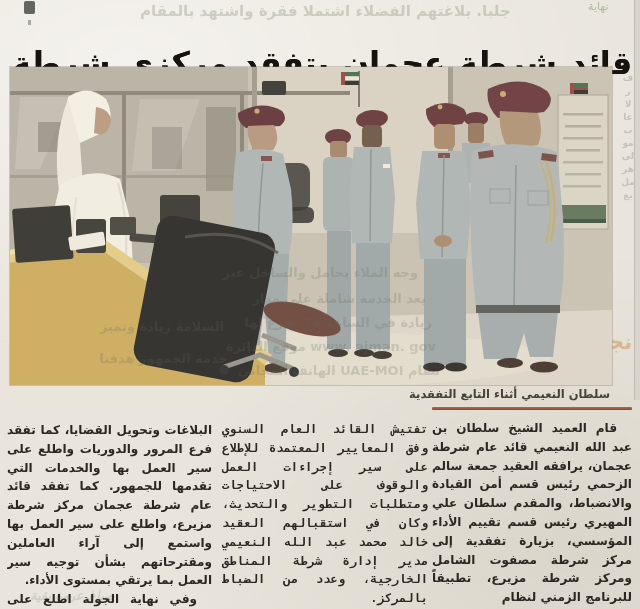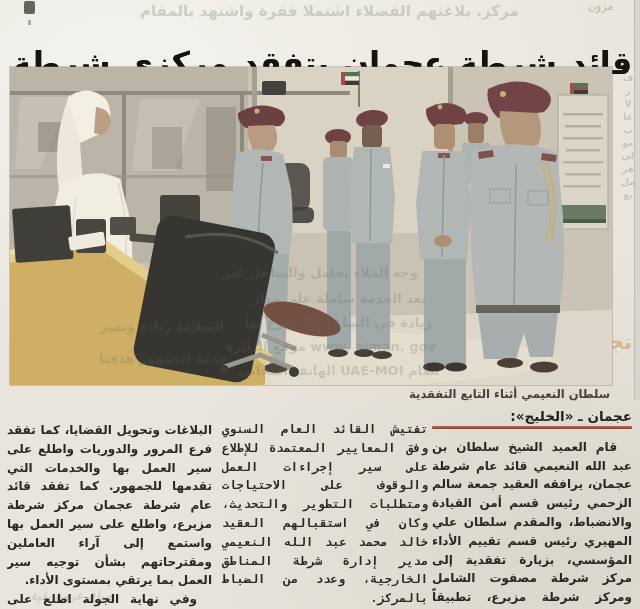--- a/index.html
+++ b/index.html
@@ -47,22 +47,22 @@
   .col-right{top:407px;left:432px;width:200px;height:198px;}
   .col-middle{top:421px;left:222px;width:206px;height:186px;font-family:Liberation Mono, monospace;}
   .col-left{top:421px;left:7px;width:205px;height:186px;}
   .dateline{font-size:13.5px;font-weight:bold;color:#241f1a;text-align:right;margin:0 0 4px 0;}
   .divider{height:3px;background:linear-gradient(#b06a4a,#8a4632);margin:0 0 9px 0;border-radius:1px;}
 </style>
 </head>
 <body>
 
 <div class="abs smudge"></div>
-<div class="abs bleed bleed-top">مركز. بلاغتهم الفضلاء اشتملا فقرة واشتهد بالمقام</div>
-<div class="abs bleed-corner abs" style="position:absolute">مزون</div>
+<div class="abs bleed bleed-top">جلبا. بلاغتهم الفضلاء اشتملا فقرة واشتهد بالمقام</div>
+<div class="abs bleed-corner abs" style="position:absolute">نهاية</div>
 <div class="abs edge-strip"></div>
 <div class="abs margin-col">ف
 ر
 لا
 عا
 ب
 مو
 لى
 هر
 مل
@@ -236,21 +236,20 @@
   <div class="pbleed" style="top:198px;left:158px;width:250px;">وجه الملاء بحامل والساخل عبر</div>
   <div class="pbleed" style="top:224px;left:166px;width:250px;">بعد الخدمة شاملة على مدار</div>
   <div class="pbleed" style="top:248px;left:172px;width:250px;">ريادة في الساعة 24 يفرغ لها</div>
   <div class="pbleed" style="top:272px;left:176px;width:250px;">www. ajman. gov موقع الدائرة</div>
   <div class="pbleed" style="top:296px;left:180px;width:250px;">نظام UAE-MOI الهاتف المجاني</div>
 </div>
 
 <div class="abs caption">سلطان النعيمي أثناء التابع التفقدية</div>
 
 <div class="col col-right">
-  <p class="dateline">عجمان ـ «الخليج»:</p>
   <div class="divider"></div>
   <p class="indent">قام العميد الشيخ سلطان بن عبد الله النعيمي قائد عام شرطة عجمان، يرافقه العقيد جمعة سالم الزحمي رئيس قسم أمن القيادة والانضباط، والمقدم سلطان علي المهيري رئيس قسم تقييم الأداء المؤسسي، بزيارة تفقدية إلى مركز شرطة مصفوت الشامل ومركز شرطة مزيرع، تطبيقاً للبرنامج الزمني لنظام</p>
 </div>
 
 <div class="col col-middle">
   <p>تفتيش القائد العام السنوي وفق المعايير المعتمدة للإطلاع على سير إجراءات العمل والوقوف على الاحتياجات ومتطلبات التطوير والتحديث، وكان في استقبالهم العقيد خالد محمد عبد الله النعيمي مدير إدارة شرطة المناطق الخارجية، وعدد من الضباط بالمركز.</p>
   <p class="indent">ثم تفقد القائد العام فرع البحث الجنائي وفرع المعلومات الأمنية، حيث اطلع على كيفية استقبال ومراجعة</p>
 </div>
 
 <div class="col col-left">

